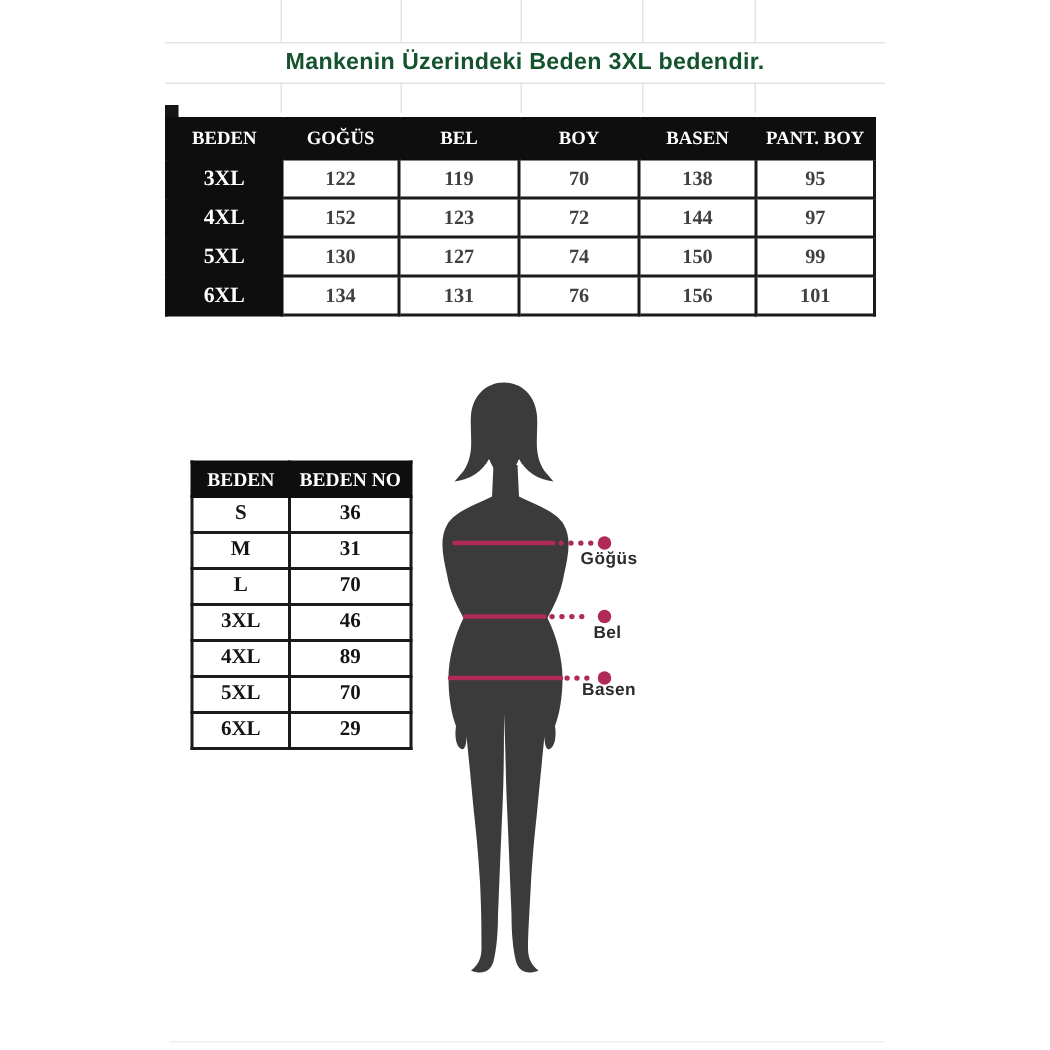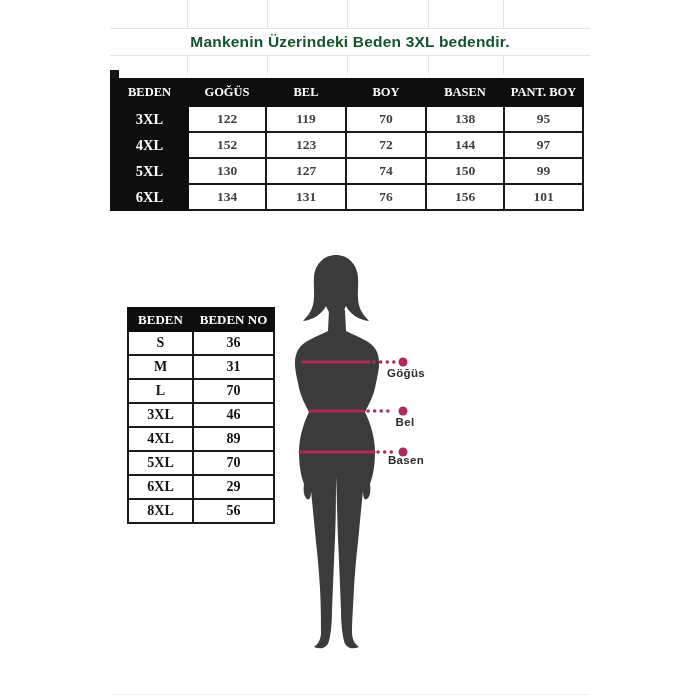--- a/index.html
+++ b/index.html
@@ -168,24 +168,20 @@
           <td>89</td>
         </tr>
       <tr>
           <td>5XL</td>
           <td>70</td>
         </tr>
       <tr>
           <td>6XL</td>
           <td>29</td>
         </tr>
-      <tr>
-          <td>8XL</td>
-          <td>56</td>
-        </tr>
     </tbody>
   </table>
 
   <div class="figure-wrap">
     <svg width="170" height="405" viewBox="0 0 170 405">
 
       <path fill="#3b3b3b" d="M66,5 C54,5 45,14 44,27 C43,40 47,52 39,64 L33,71 C43,70 52,64 56,56
         C59,63 62,67 66,68 C70,67 73,63 76,56 C80,64 89,70 99,71 L93,64 C85,52 89,40 88,27 C87,14 78,5 66,5 Z"></path>
 
       <path fill="#3b3b3b" d="M59,60 L58,81

